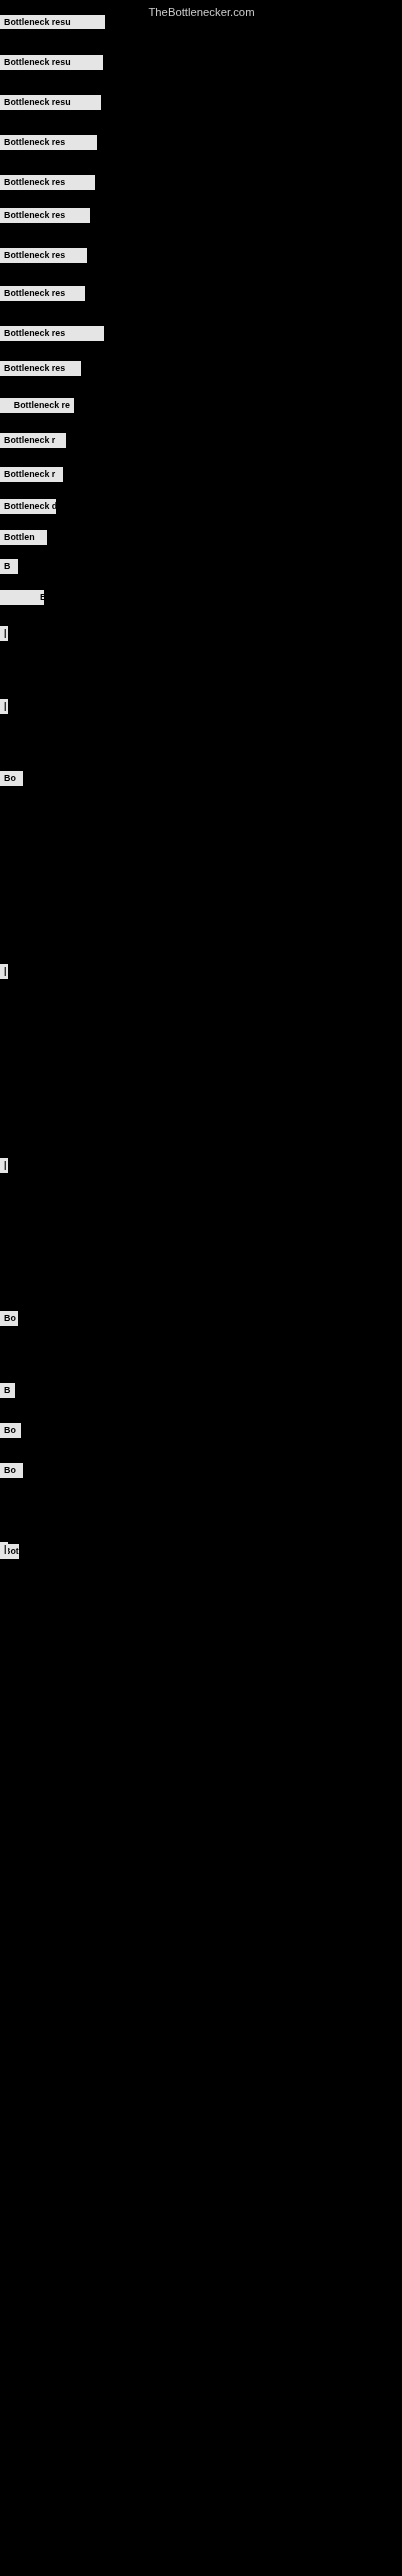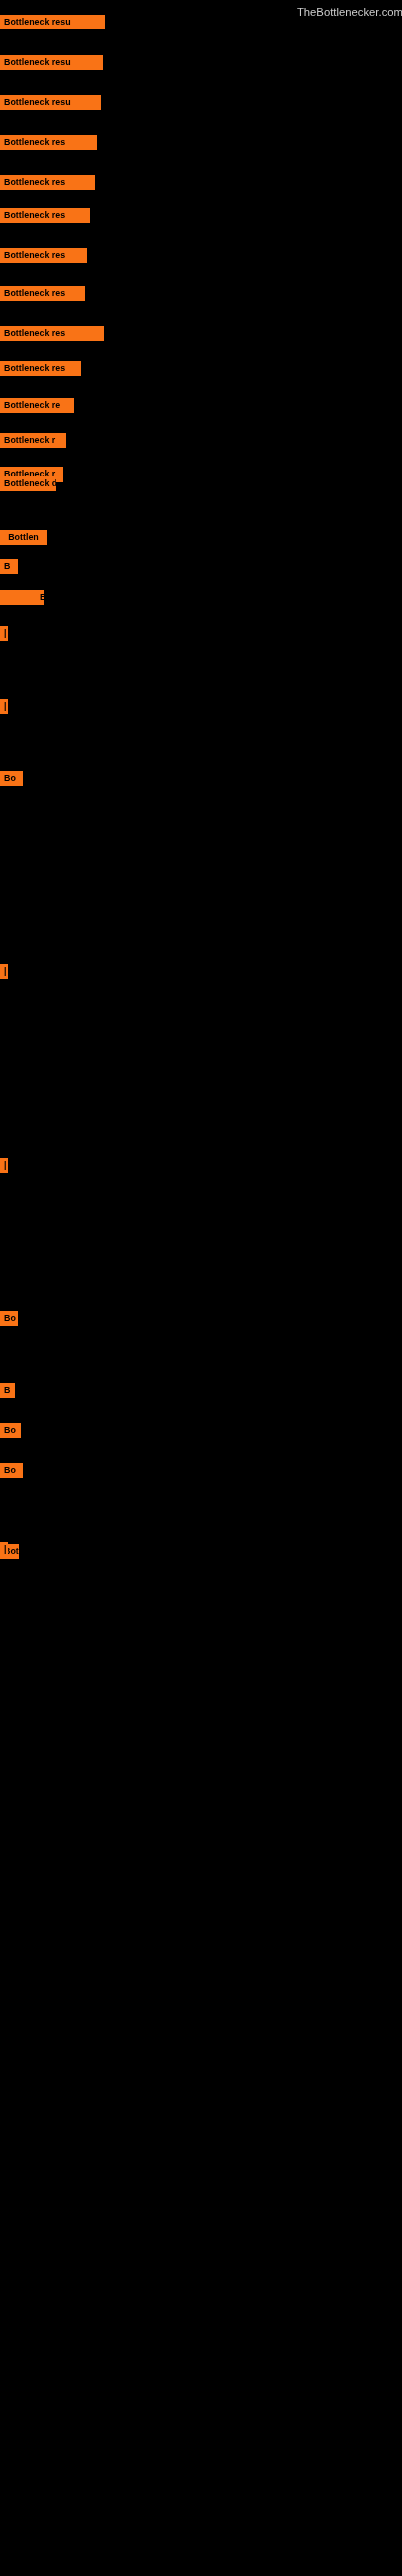--- a/index.html
+++ b/index.html
@@ -10,36 +10,36 @@
 
     body {
       background-color: #000000;
       width: 403px;
       min-height: 2576px;
       font-family: Arial, sans-serif;
       position: relative;
     }
 
     .site-title {
-      text-align: right;
+      text-align: center;
       color: #cccccc;
       font-size: 11.3px;
       padding: 6.4px 0;
       width: 100%;
     }
 
     .bar-container {
       position: absolute;
       left: 0;
       display: flex;
       align-items: center;
     }
 
     .bar-label {
-      background-color: #f97316;
+      background-color: #e5e5e5;
       color: #000;
       font-size: 8.9px;
       font-weight: bold;
       padding: 2.4px 4px;
       white-space: nowrap;
       overflow: hidden;
     }
   </style>
 </head>
 <body>
@@ -70,33 +70,33 @@
     </div>
     <div class="bar-container" style="top: 286px;">
       <span class="bar-label" style="width: 85px; min-width: 85px; max-width: 85px;">Bottleneck res</span>
     </div>
     <div class="bar-container" style="top: 326px;">
       <span class="bar-label" style="width: 104px; min-width: 104px; max-width: 104px;">Bottleneck res</span>
     </div>
     <div class="bar-container" style="top: 361px;">
       <span class="bar-label" style="width: 81px; min-width: 81px; max-width: 81px;">Bottleneck res</span>
     </div>
-    <div class="bar-container" style="top: 398px;">
+    <div class="bar-container" style="top: 398px; text-align: right;">
       <span class="bar-label" style="width: 74px; min-width: 74px; max-width: 74px;">Bottleneck re</span>
     </div>
     <div class="bar-container" style="top: 433px;">
       <span class="bar-label" style="width: 66px; min-width: 66px; max-width: 66px;">Bottleneck r</span>
     </div>
     <div class="bar-container" style="top: 467px;">
       <span class="bar-label" style="width: 63px; min-width: 63px; max-width: 63px;">Bottleneck r</span>
     </div>
-    <div class="bar-container" style="top: 476px;">
+    <div class="bar-container" style="top: 499px;">
       <span class="bar-label" style="width: 56px; min-width: 56px; max-width: 56px;">Bottleneck d</span>
     </div>
-    <div class="bar-container" style="top: 530px; text-align: center;">
+    <div class="bar-container" style="top: 530px;">
       <span class="bar-label" style="width: 47px; min-width: 47px; max-width: 47px;">Bottlen</span>
     </div>
     <div class="bar-container" style="top: 559px;">
       <span class="bar-label" style="width: 17.7px; min-width: 17.7px; max-width: 17.7px;">B</span>
     </div>
     <div class="bar-container" style="top: 590px;">
       <span class="bar-label" style="width: 42px; min-width: 42px; max-width: 42px; padding-left: 40px;">Bottle</span>
     </div>
     <div class="bar-container" style="top: 626px;">
       <span class="bar-label" style="width: 4px; min-width: 4px; max-width: 4px;">|</span>

